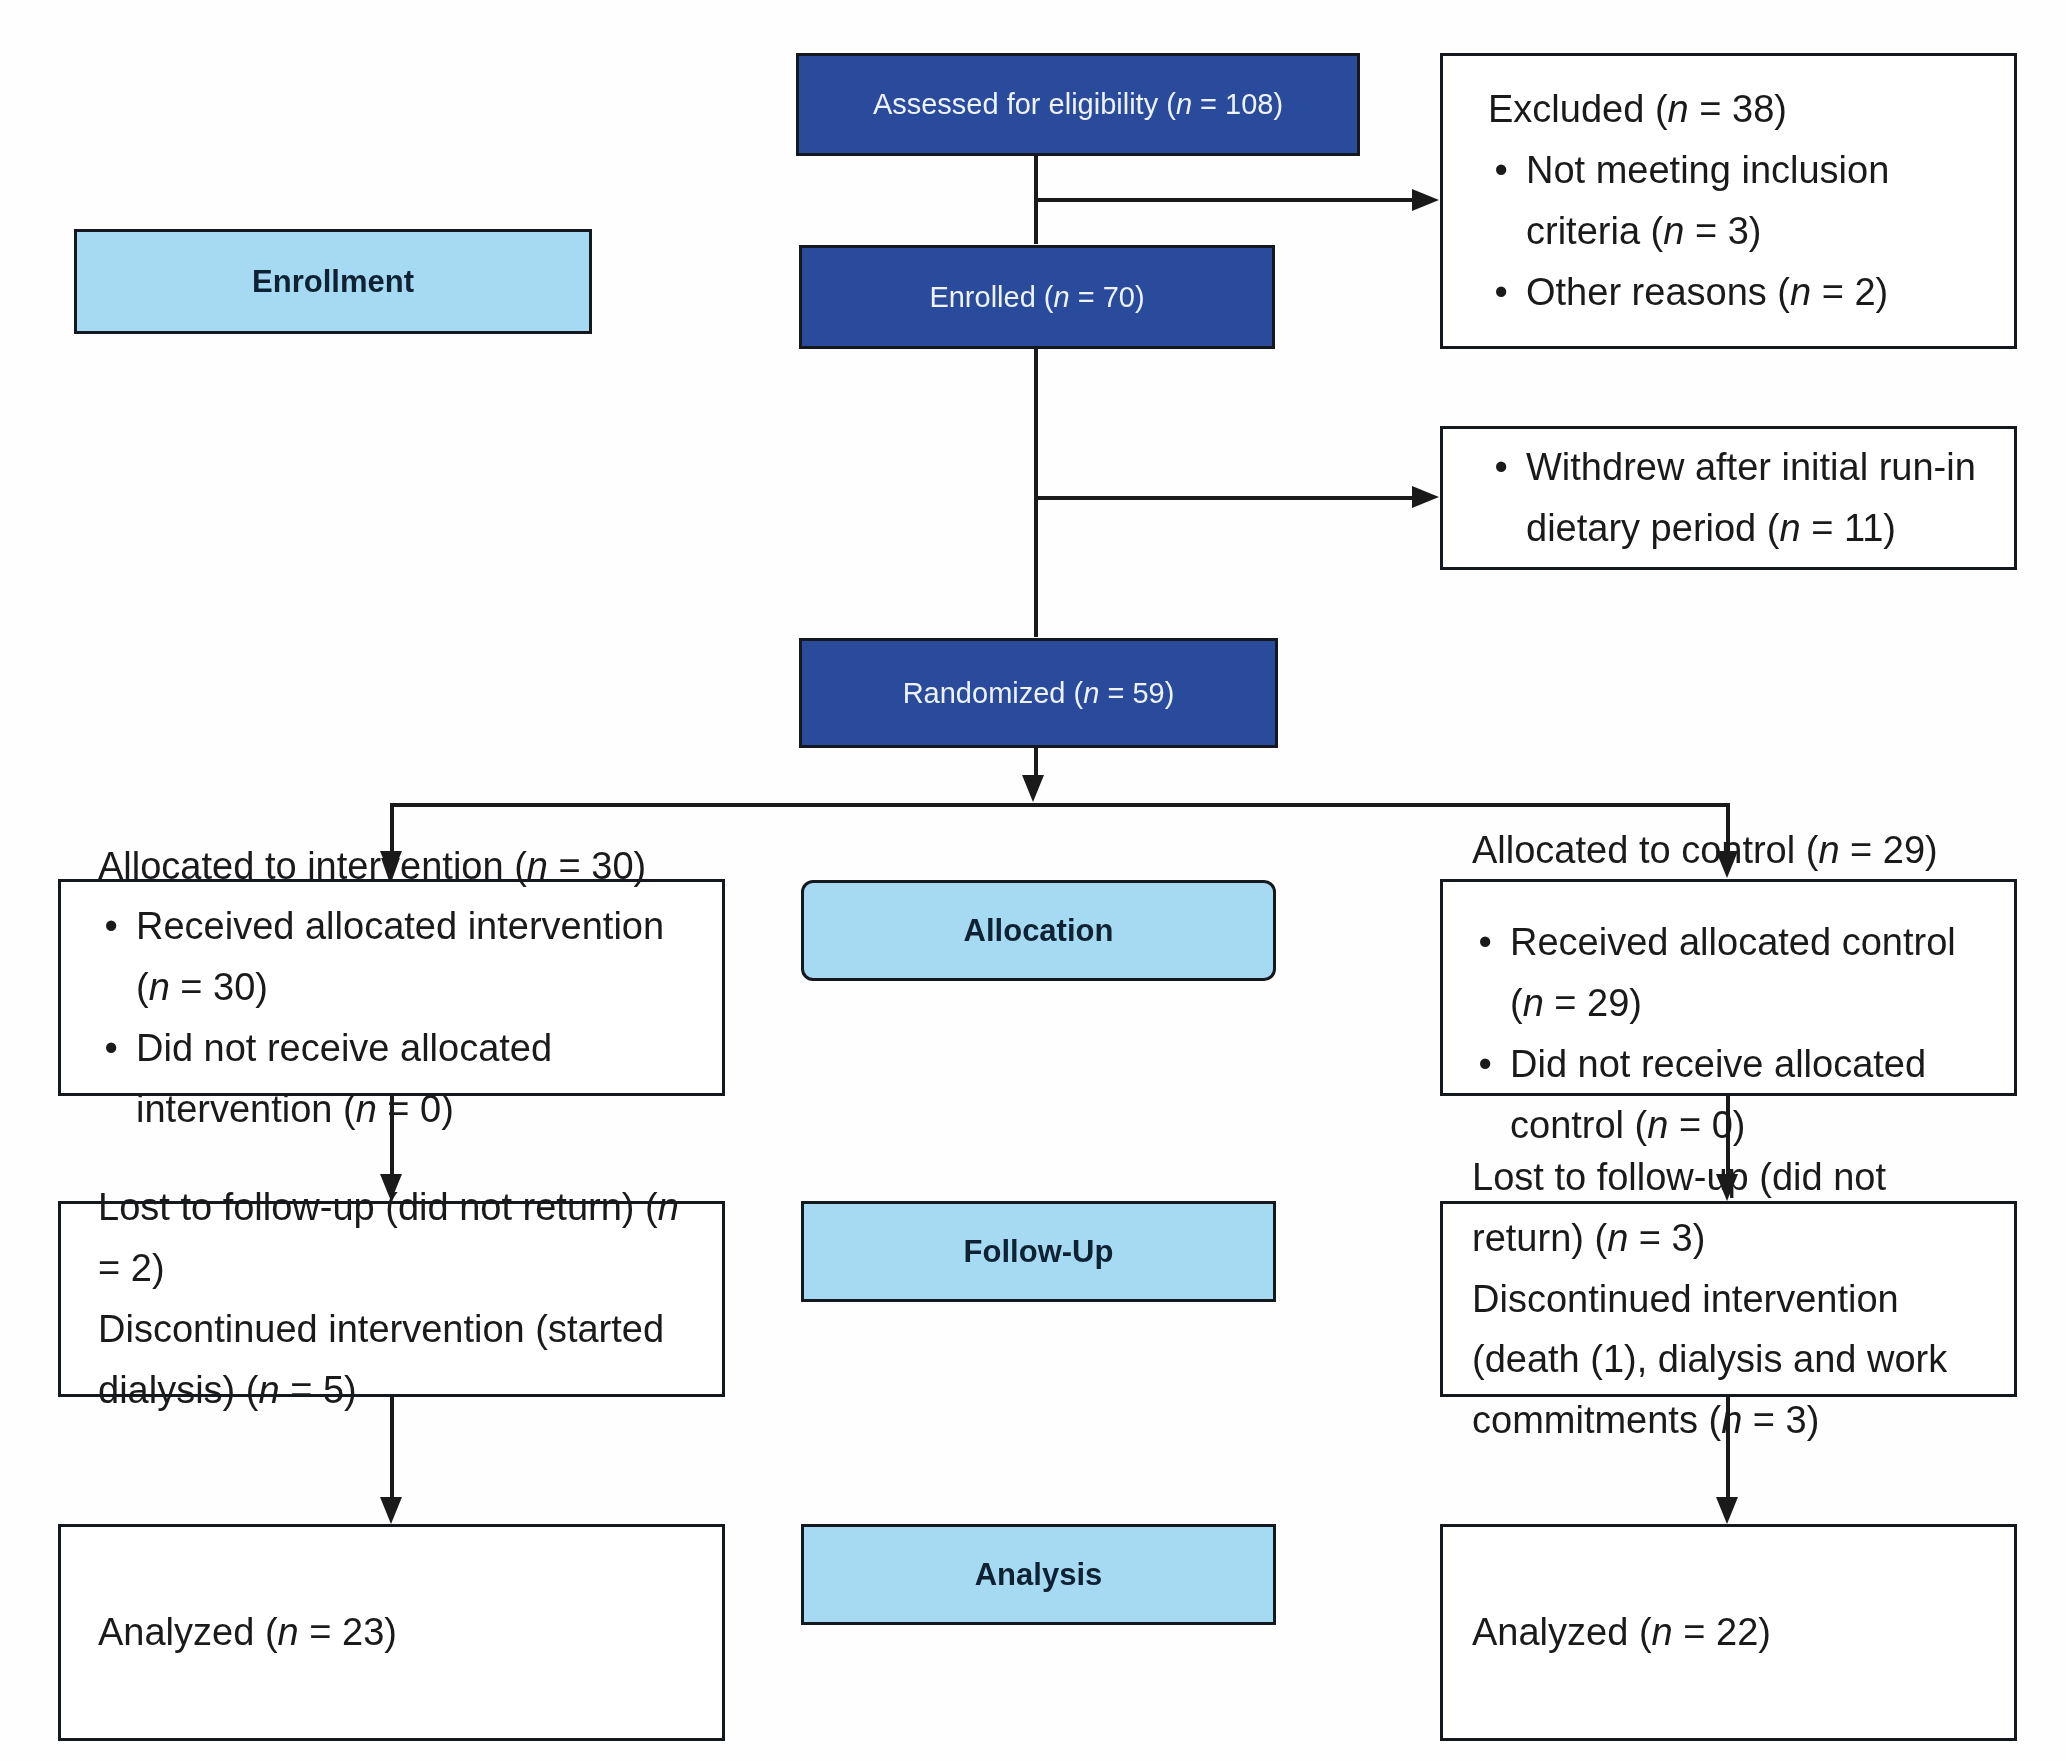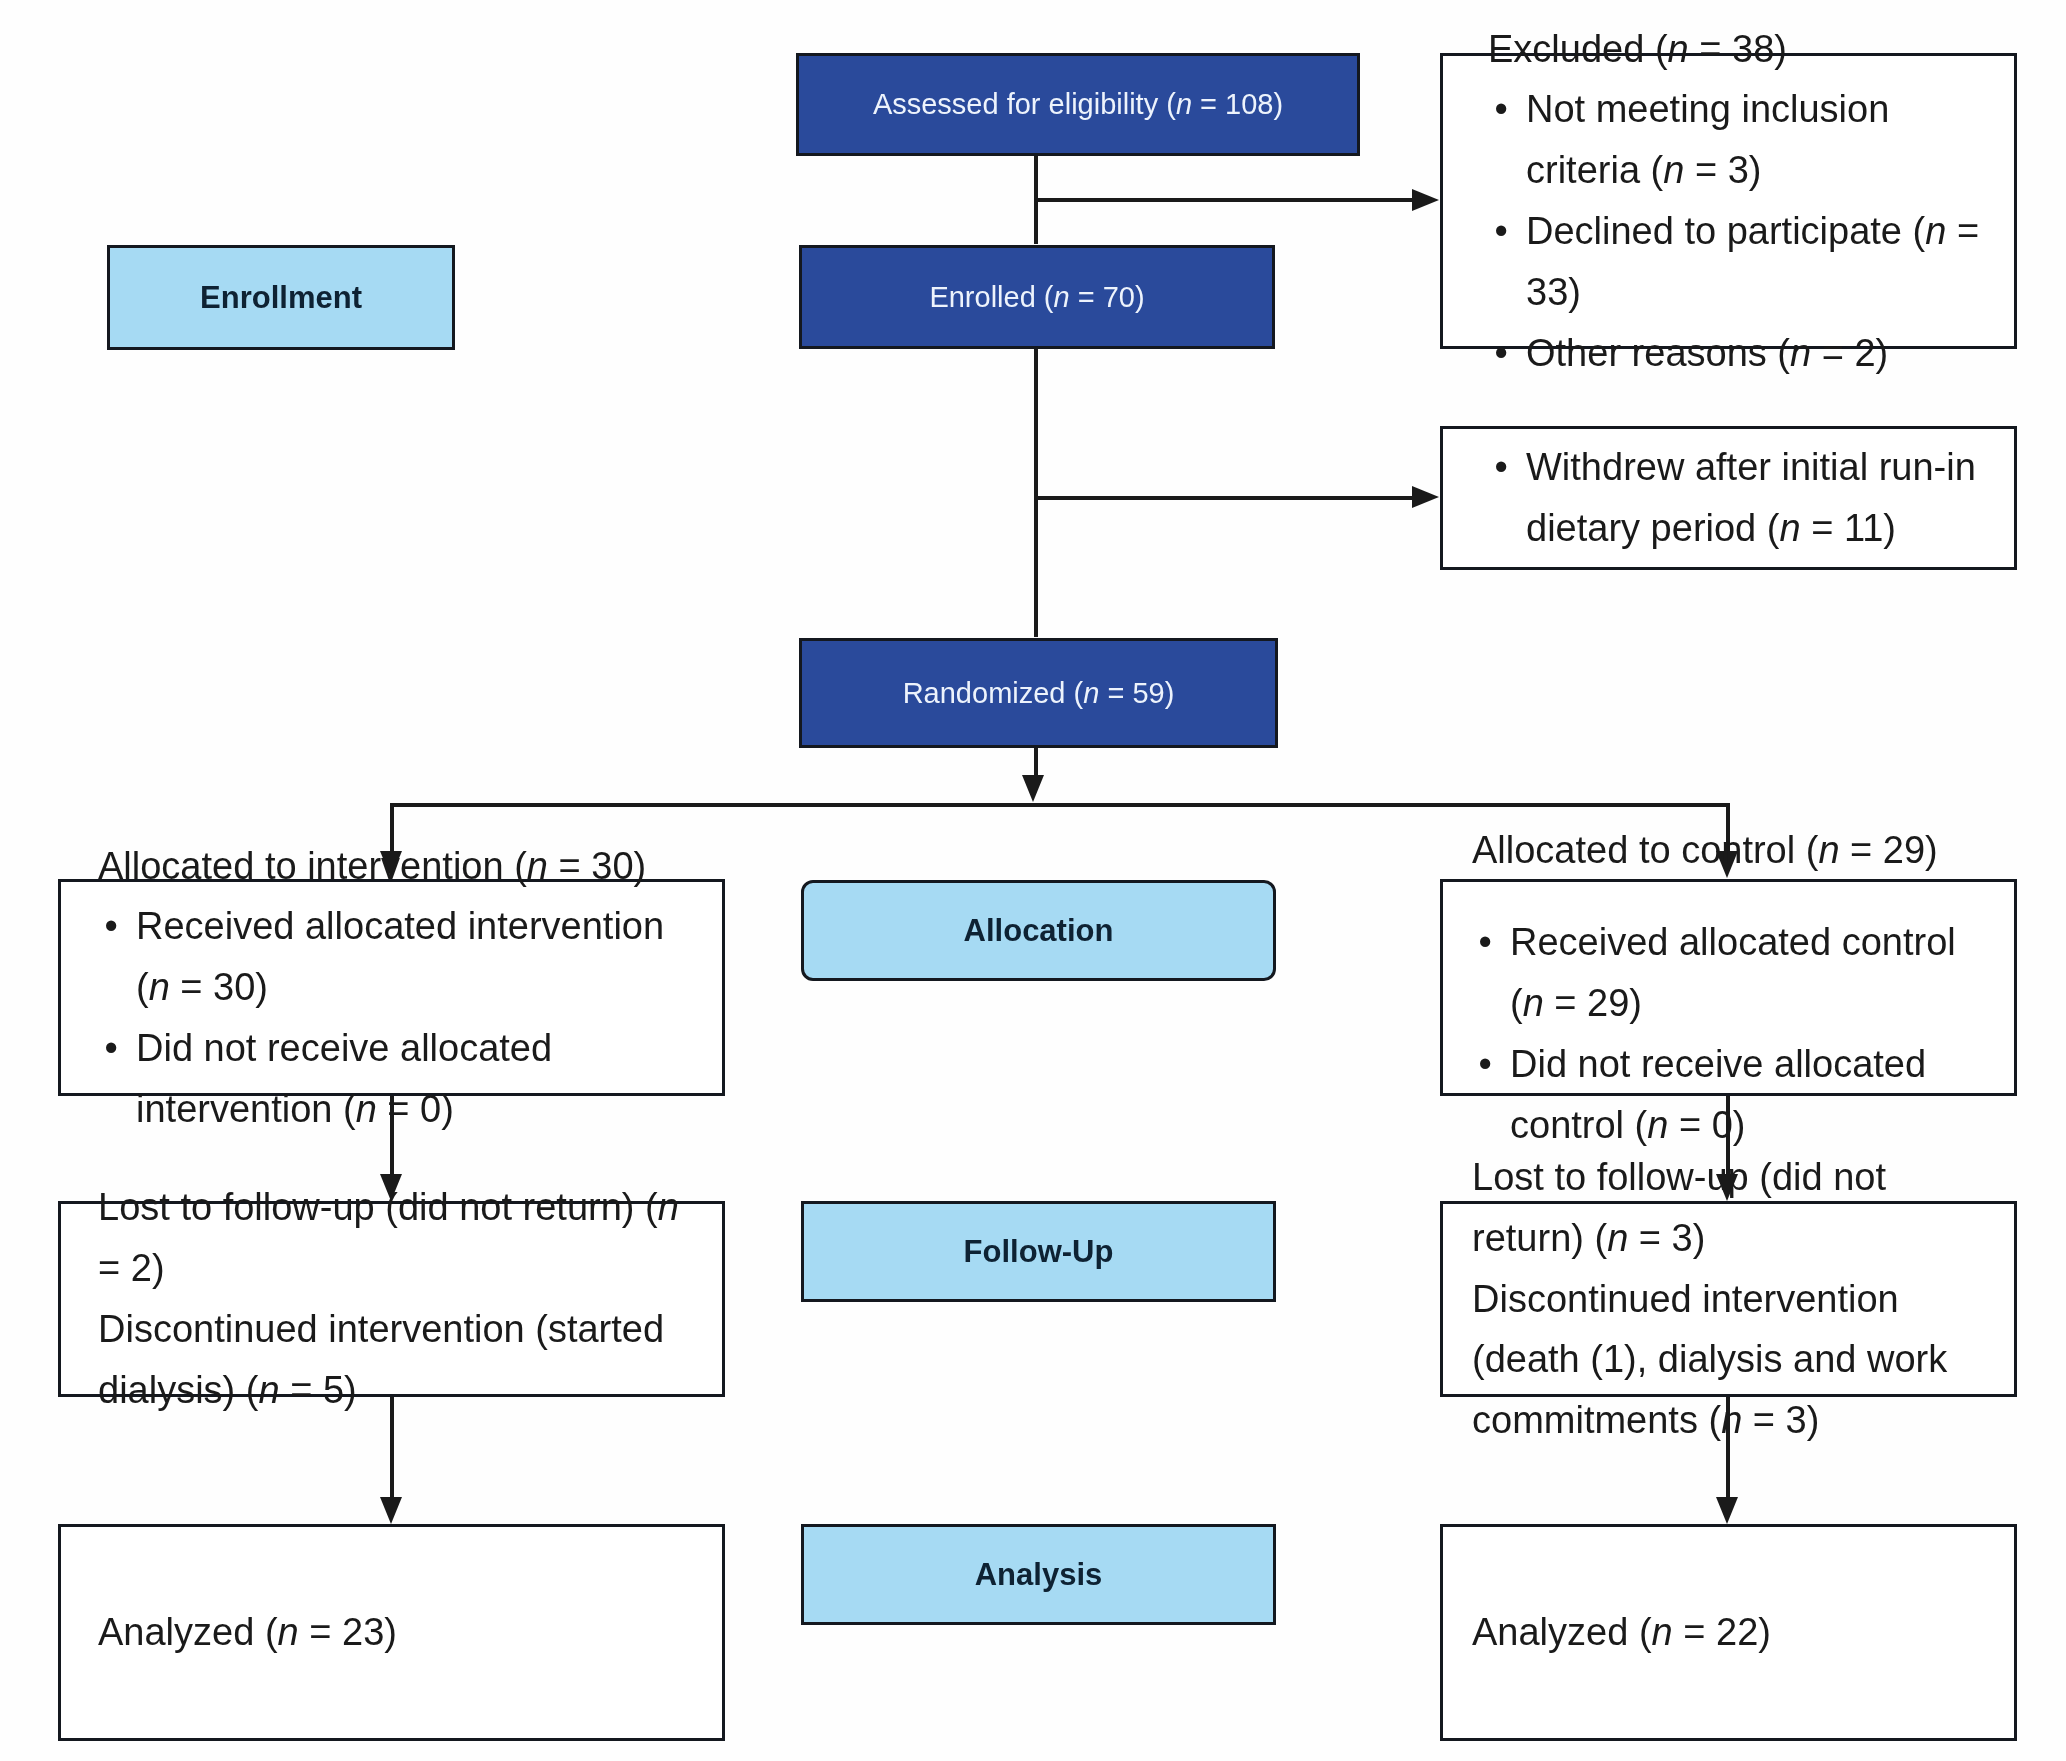--- a/index.html
+++ b/index.html
@@ -106,26 +106,25 @@
   <div class="arrow-down" style="left:1716px;top:1497px;"></div>
 
   <div class="box box-dark" style="left:796px;top:53px;width:564px;height:103px;align-items:center;">
     <span>Assessed for eligibility (<i>n</i> = 108)</span>
   </div>
 
   <div class="box box-plain" style="left:1440px;top:53px;width:577px;height:296px;padding:10.6px 32px 10.6px 45px;">
     <p class="box-title">Excluded (<i>n</i> = 38)</p>
     <ul>
       <li>Not meeting inclusion criteria (<i>n</i> = 3)</li>
-      <li>Declined to participate (<i>n</i> = 33)</li>
       <li>Other reasons (<i>n</i> = 2)</li>
     </ul>
   </div>
 
-  <div class="box box-stage" style="left:74px;top:245px;width:348px;height:105px;margin-left:33px;">
+  <div class="box box-stage" style="left:74px;top:229px;width:518px;height:105px;">
     <span>Enrollment</span>
   </div>
 
   <div class="box box-dark" style="left:799px;top:245px;width:476px;height:104px;">
     <span>Enrolled (<i>n</i> = 70)</span>
   </div>
 
   <div class="box box-plain" style="left:1440px;top:426px;width:577px;height:144px;padding:10.6px 29px 10.6px 45px;">
     <ul>
       <li>Withdrew after initial run-in dietary period (<i>n</i> = 11)</li>

